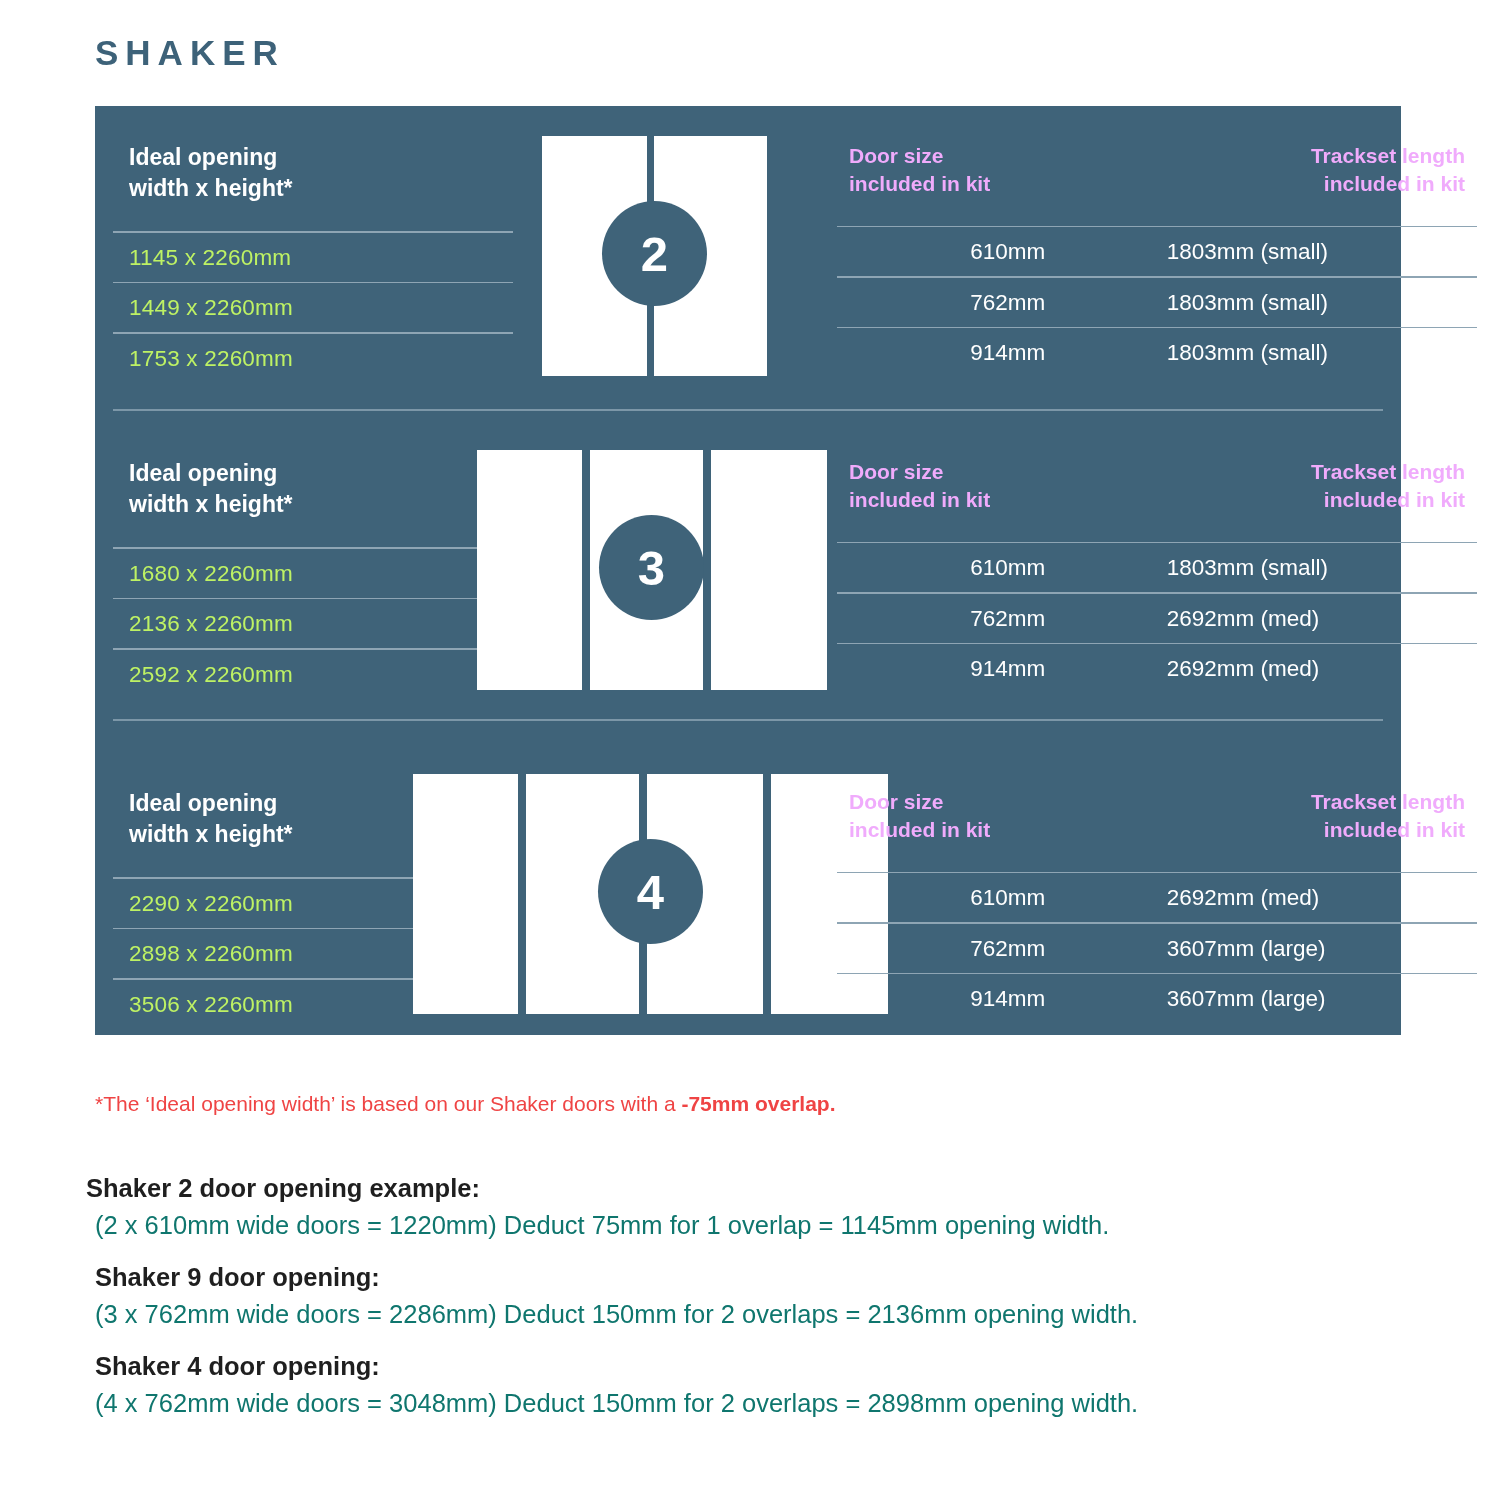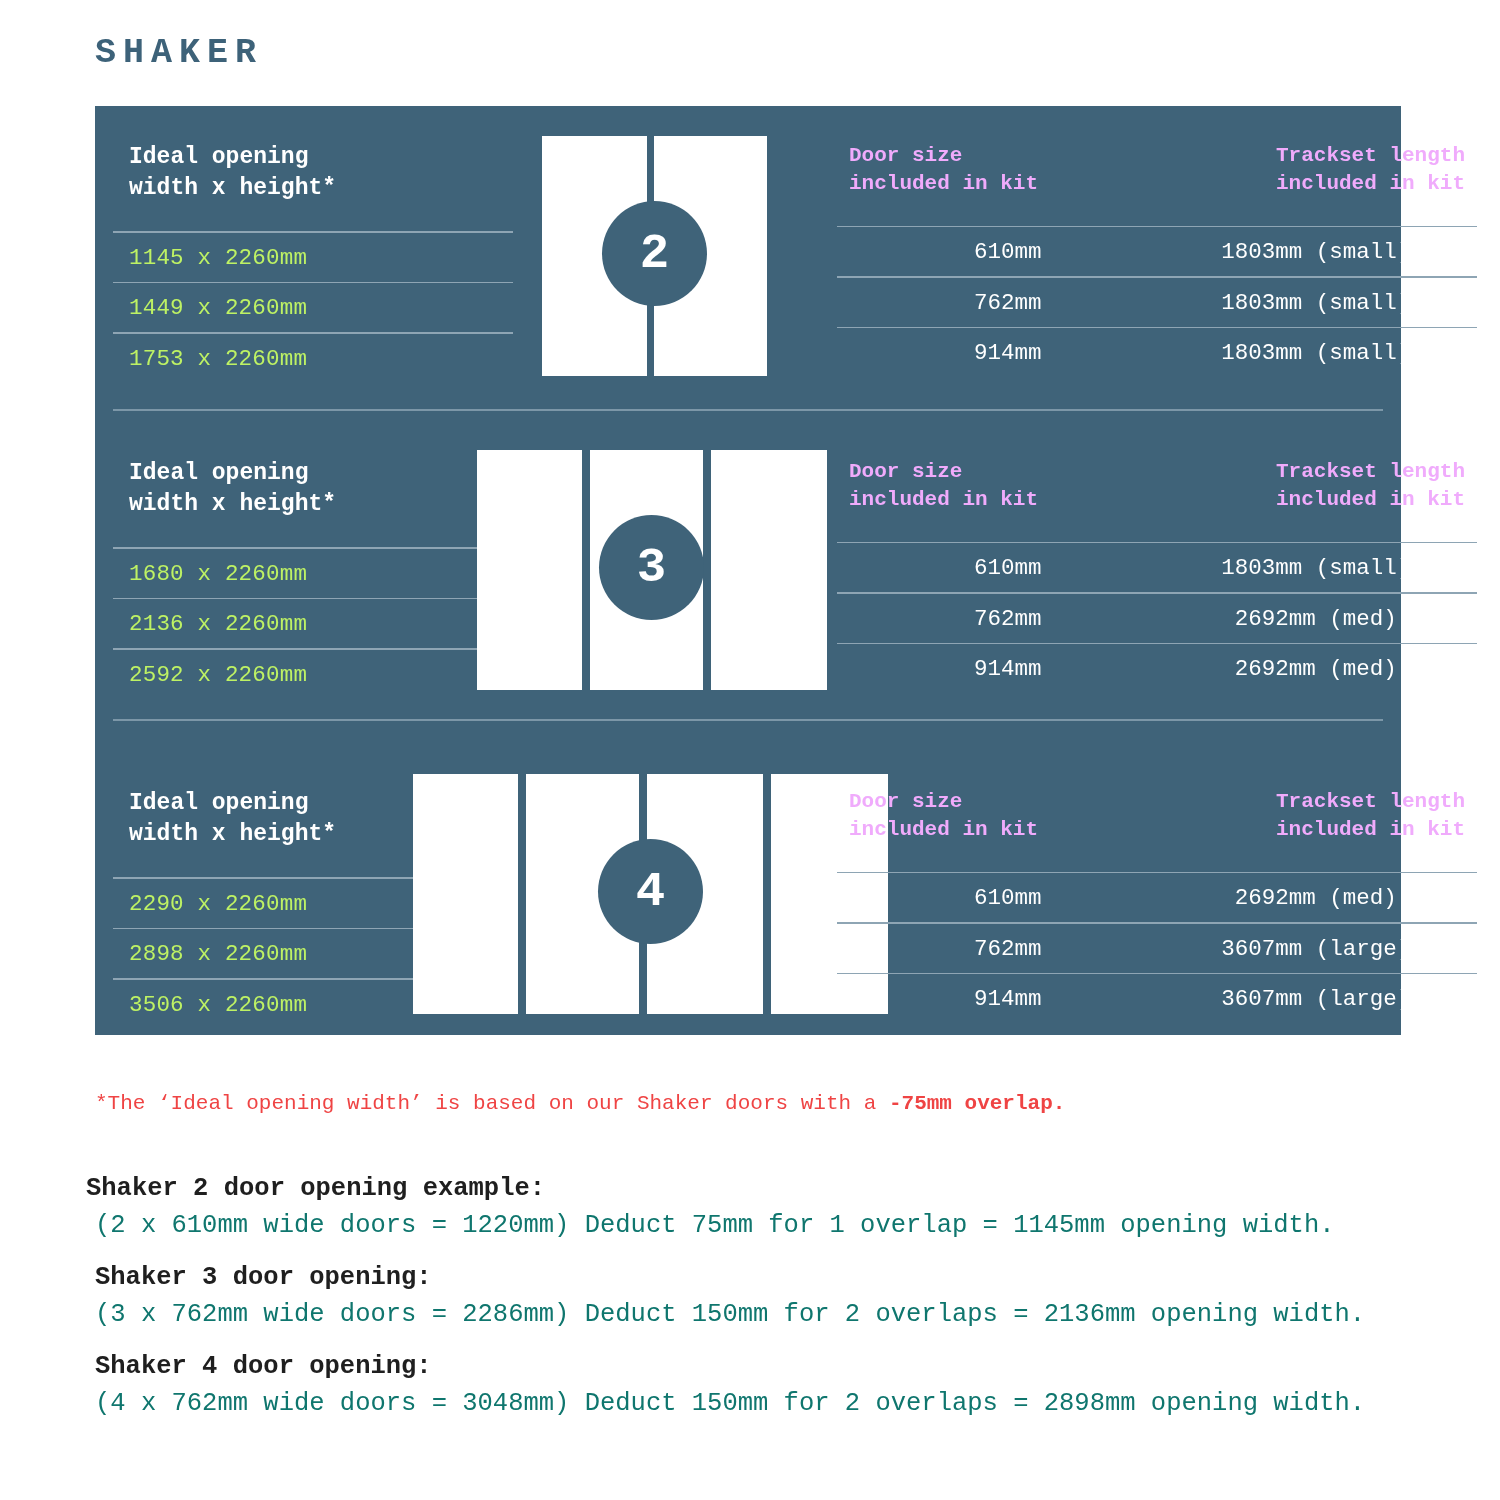--- a/index.html
+++ b/index.html
@@ -12,21 +12,20 @@
     height: 1500px;
     font-family: "Liberation Sans", sans-serif;
     color: #2b2b2b;
     position: relative;
     overflow: hidden;
   }
   .page {
     position: relative;
     width: 1376px;
     height: 1500px;
-    font-family: Liberation Mono, monospace;
   }
 
   
   .brand-title {
     position: absolute;
     left: 95px;
     top: 33px;
     font-size: 35px;
     font-weight: bold;
     letter-spacing: 7px;
@@ -94,21 +93,21 @@
   }
   .rc-head-a { width: 330px; padding-left: 12px; }
   .rc-head-b { width: 310px; text-align: right; padding-right: 12px;}
   .rc-row {
     display: flex;
     font-size: 22.5px;
     color: #ffffff;
     padding: 12px 0 11px 0;
   }
   .rc-cell-a { width: 330px; padding-left: 12px; text-align: center; }
-  .rc-cell-b { width: 310px; text-align: center; padding-right: 12px;}
+  .rc-cell-b { width: 310px; text-align: left; padding-right: 12px;}
 
   
   .doors {
     position: absolute;
   }
   .door {
     position: absolute;
     background: #ffffff;
     top: 0;
   }
@@ -312,19 +311,19 @@
 
   </div>
 
   <div class="note" style="left:95px; top:1092px;">
     <span>*The ‘Ideal opening width’ is based on our Shaker doors with a </span><b>-75mm overlap.</b>
   </div>
 
   <div class="sect-title" style="left:86px; top:1174px;">Shaker 2 door opening example:</div>
   <div class="sect-body" style="left:95px; top:1211px;">(2 x 610mm wide doors = 1220mm)  Deduct 75mm for 1 overlap = 1145mm opening width.</div>
 
-  <div class="sect-title" style="left:95px; top:1263px;">Shaker 3 door opening:</div>
+  <div class="sect-title" style="left:95px; top:1263px;">Shaker 9 door opening:</div>
   <div class="sect-body" style="left:95px; top:1300px;">(3 x 762mm wide doors = 2286mm)  Deduct 150mm for 2 overlaps = 2136mm opening width.</div>
 
   <div class="sect-title" style="left:95px; top:1352px;">Shaker 4 door opening:</div>
   <div class="sect-body" style="left:95px; top:1389px;">(4 x 762mm wide doors = 3048mm)  Deduct 150mm for 2 overlaps = 2898mm opening width.</div>
 
 </div>
 
 </body></html>

